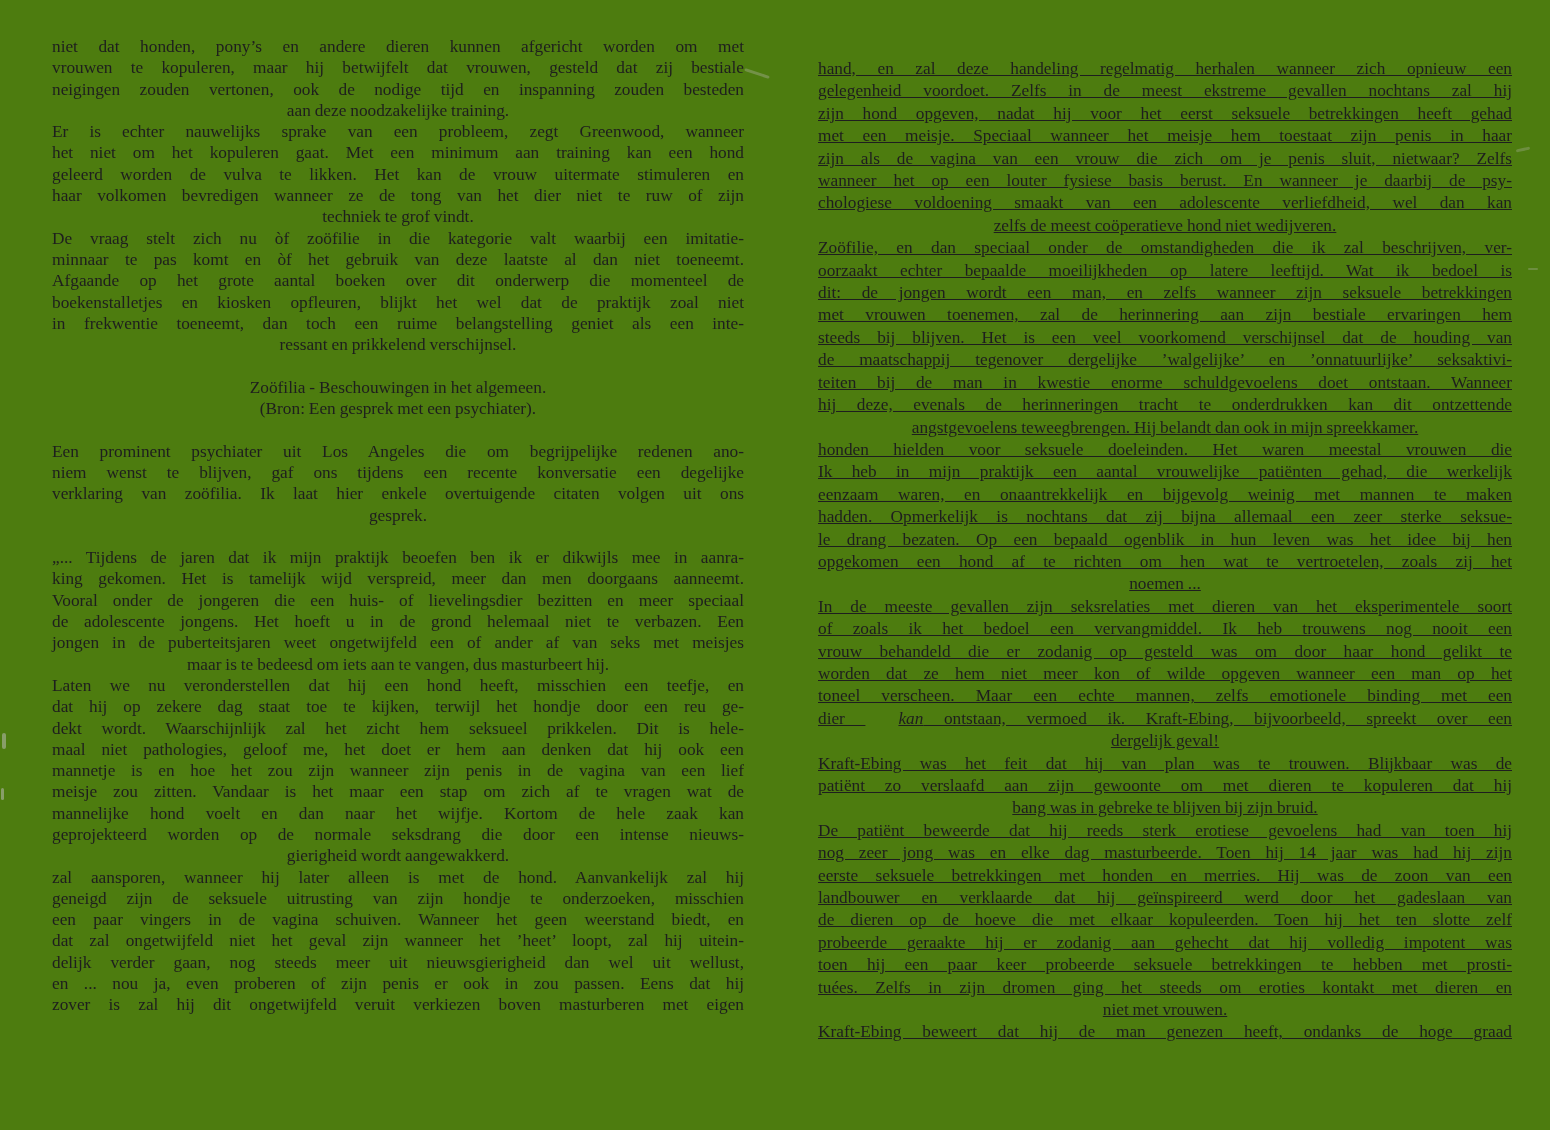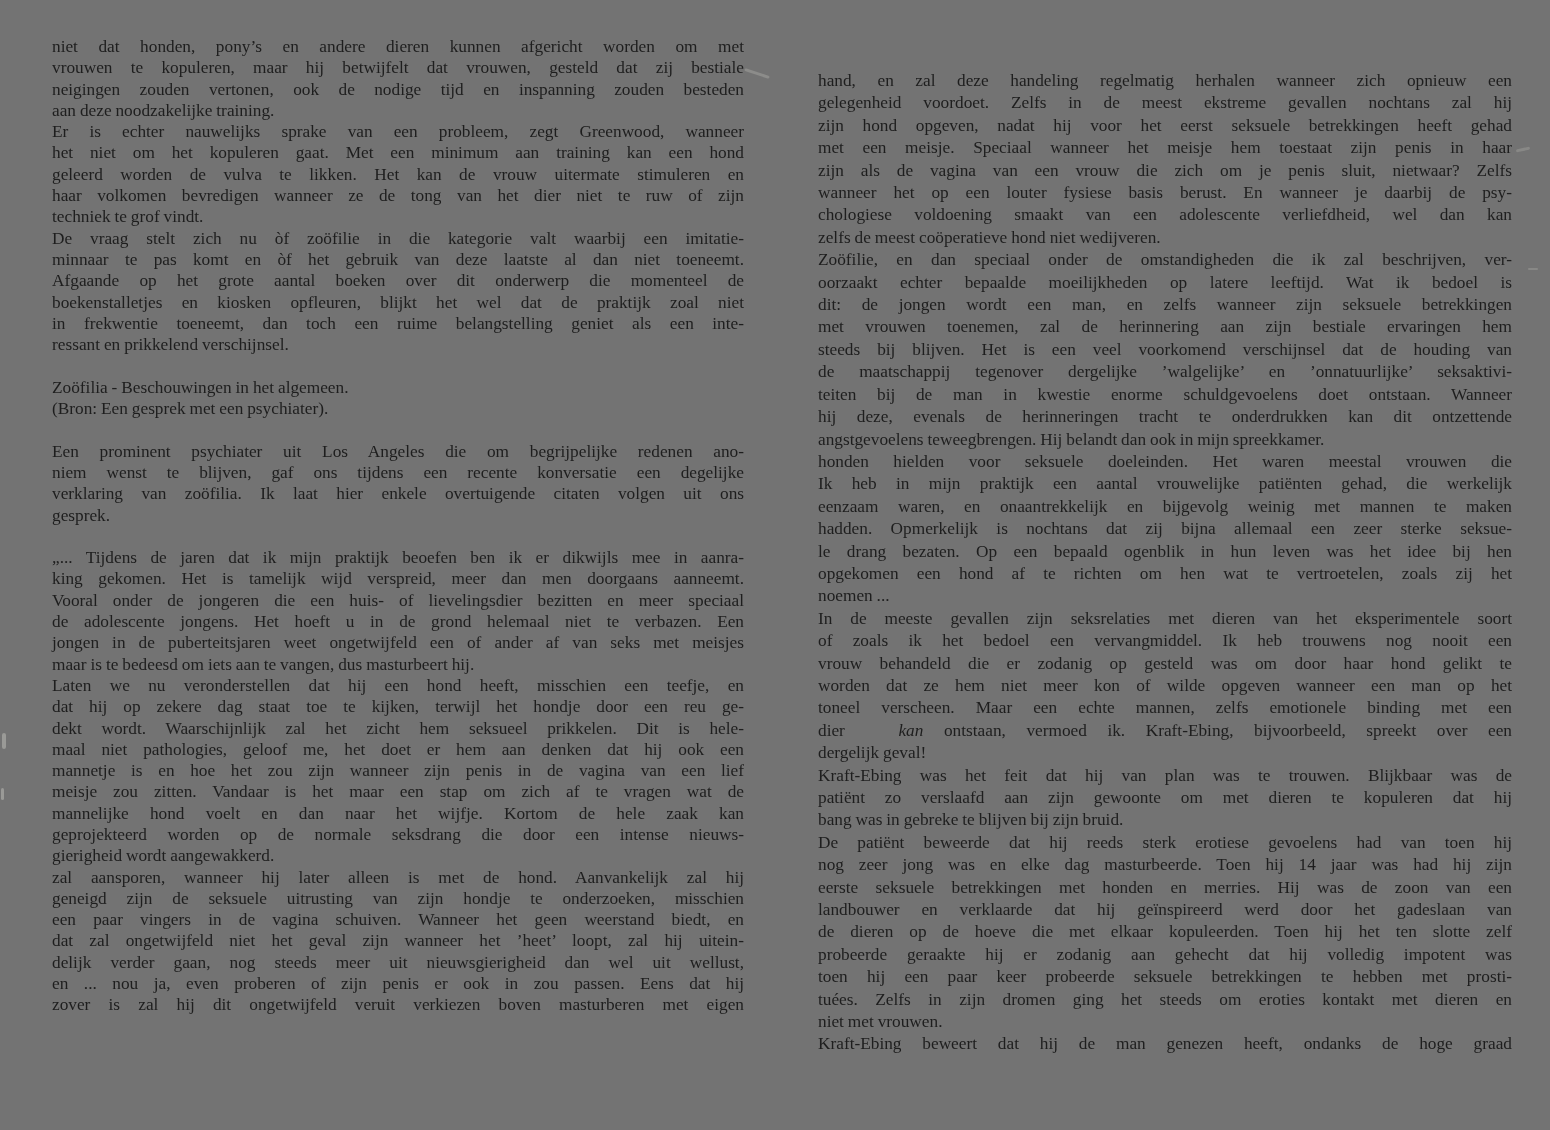--- a/index.html
+++ b/index.html
@@ -22,31 +22,32 @@
     word-spacing: -0.4px;
   }
   .column-left {
     left: 52px;
     top: 36px;
     width: 692px;
     line-height: 21.3px;
   }
   .column-right {
     left: 818px;
-    top: 70px;
+    top: 58px;
     width: 694px;
     line-height: 22.4px;
+    text-decoration: underline;
   }
   .line {
     text-align: justify;
     text-align-last: justify;
     min-height: 1em;
   }
   .line.end {
-    text-align: left;
+    text-align: center;
     text-align-last: auto;
   }
   .line.blank {
     text-align: left;
     text-align-last: auto;
   }
   .italic {
     font-style: italic;
     margin-left: 33px;
   }
@@ -59,21 +60,21 @@
   }
   .artifact-1 { left: 2px;  top: 733px; width: 4px;  height: 16px; }
   .artifact-2 { left: 1px;  top: 788px; width: 3px;  height: 12px; }
   .artifact-3 { left: 744px; top: 72px;  width: 26px; height: 3px; transform: rotate(18deg); opacity: 0.35; }
   .artifact-4 { left: 1516px; top: 148px; width: 14px; height: 3px; transform: rotate(-12deg); opacity: 0.3; }
   .artifact-5 { left: 1528px; top: 268px; width: 10px; height: 2px; opacity: 0.3; }
 </style>
 </head>
 <body>
 
-<div class="page" style="background: #737373; color: rgb(30, 30, 30);">
+<div class="page" style="background: #4d7c0f; color: rgb(30, 30, 30);">
   <div class="column column-left">
       <div class="line">niet dat honden, pony’s en andere dieren kunnen afgericht worden om met</div>
       <div class="line">vrouwen te kopuleren, maar hij betwijfelt dat vrouwen, gesteld dat zij bestiale</div>
       <div class="line">neigingen zouden vertonen, ook de nodige tijd en inspanning zouden besteden</div>
       <div class="line end">aan deze noodzakelijke training.</div>
       <div class="line">Er is echter nauwelijks sprake van een probleem, zegt Greenwood, wanneer</div>
       <div class="line">het niet om het kopuleren gaat. Met een minimum aan training kan een hond</div>
       <div class="line">geleerd worden de vulva te likken. Het kan de vrouw uitermate stimuleren en</div>
       <div class="line">haar volkomen bevredigen wanneer ze de tong van het dier niet te ruw of zijn</div>
       <div class="line end">techniek te grof vindt.</div>

